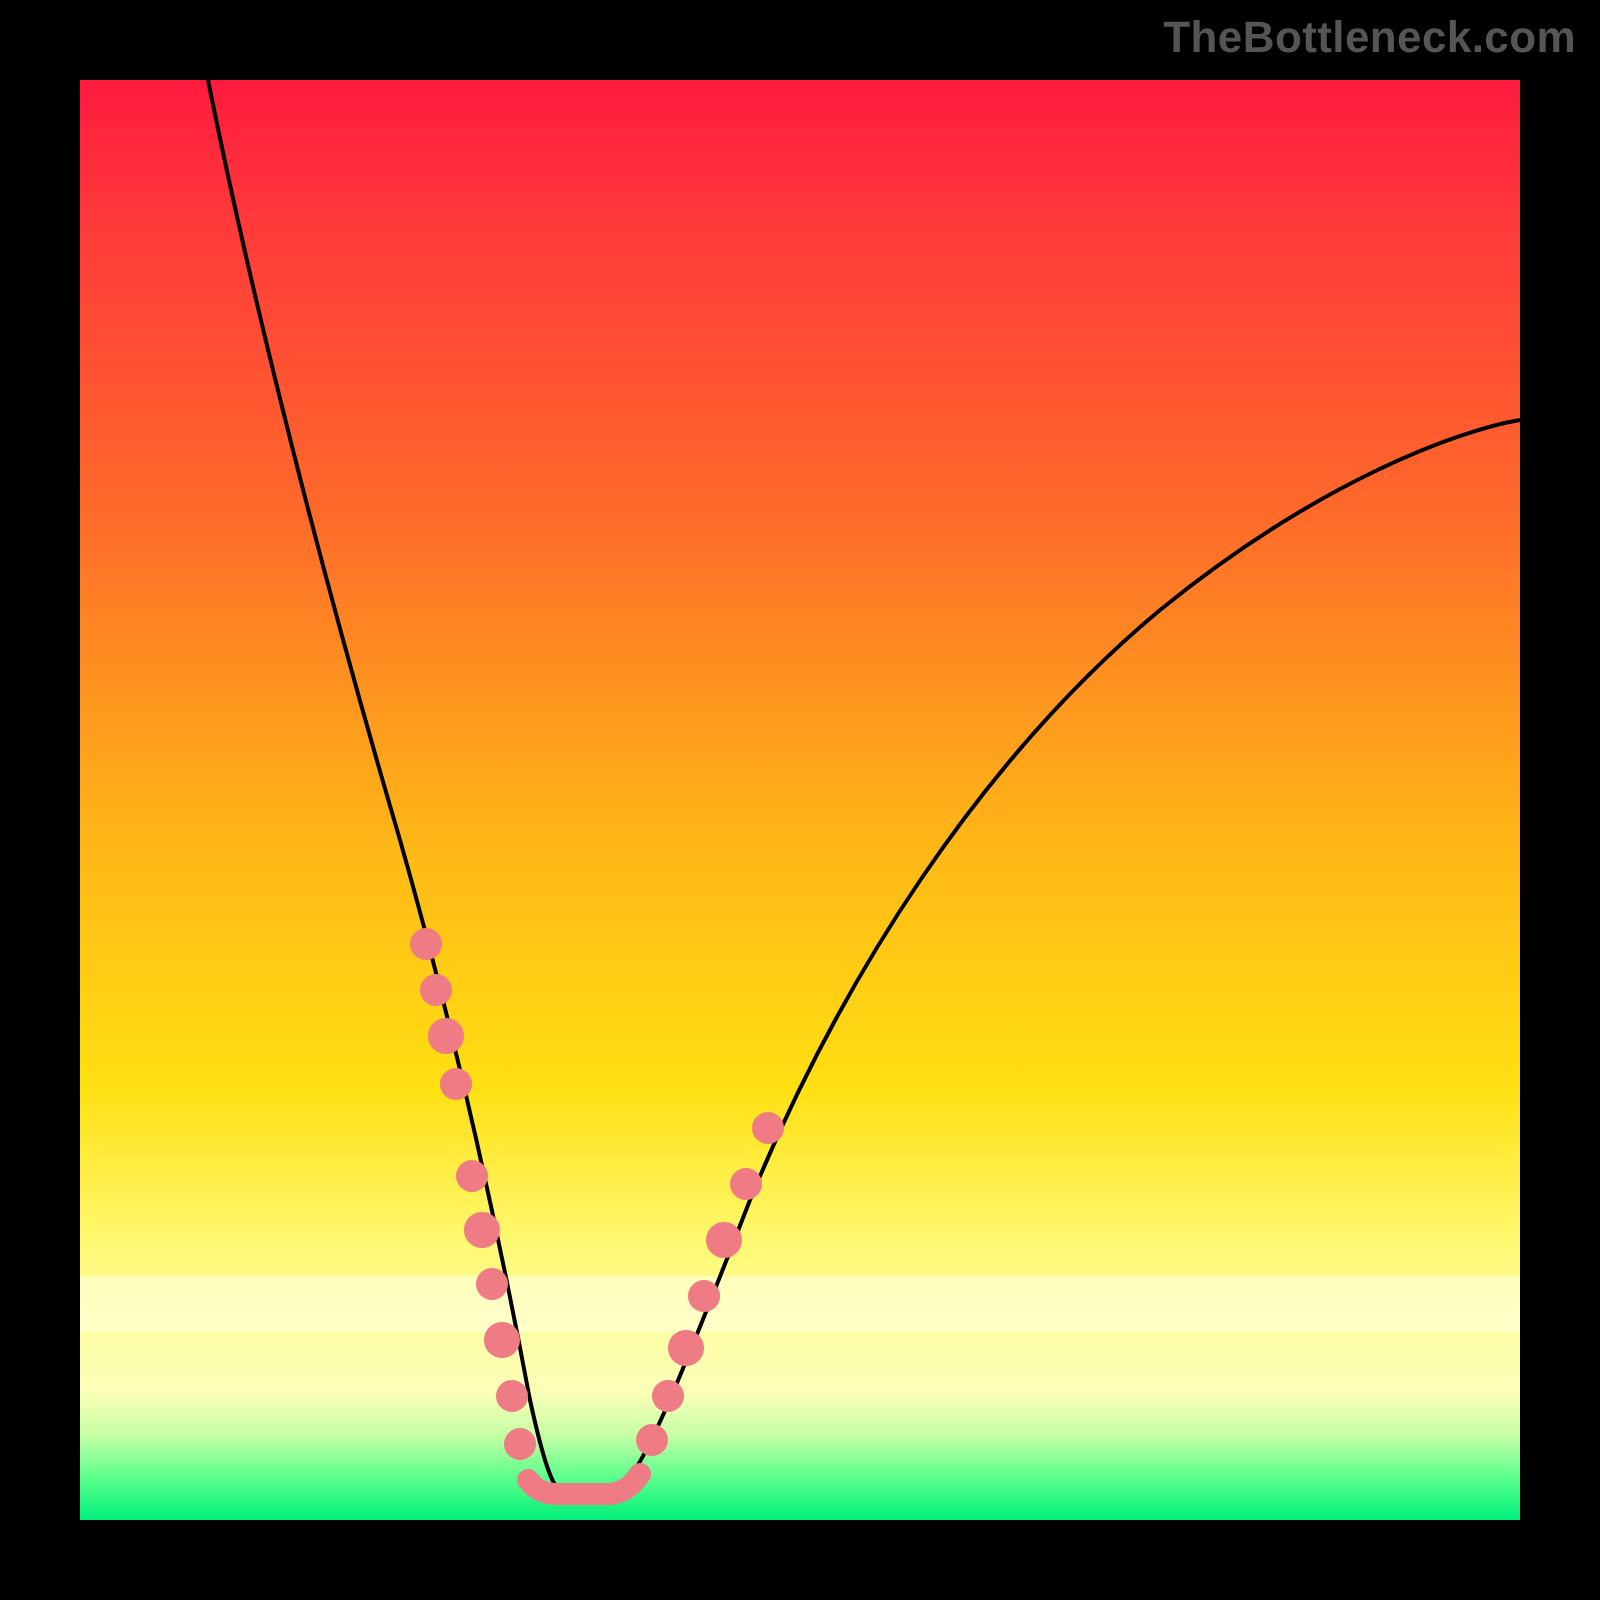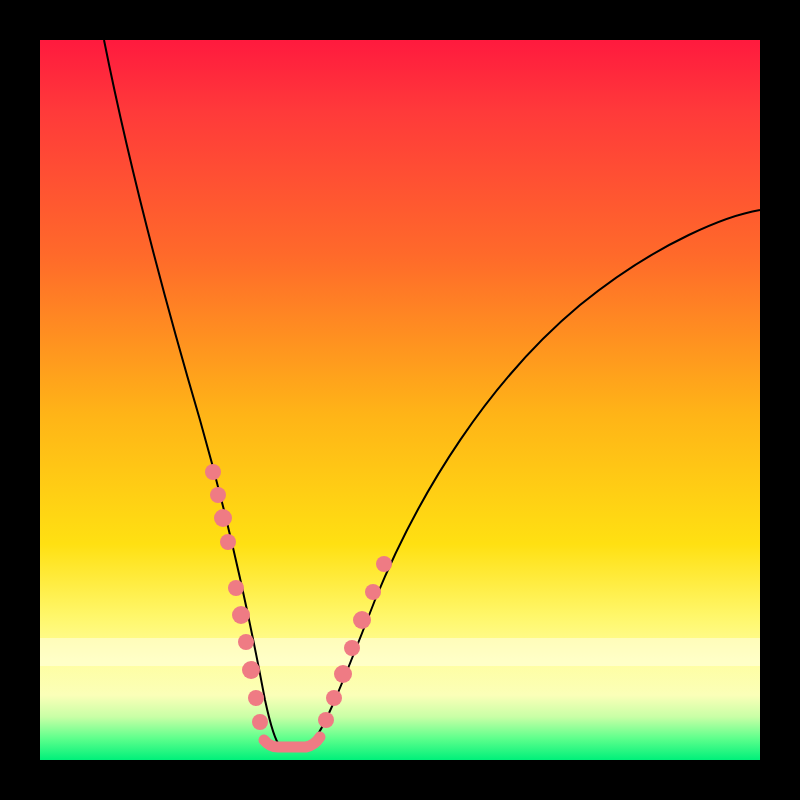--- a/index.html
+++ b/index.html
@@ -80,20 +80,21 @@
     fill: none;
   }
   .pink-dot {
     fill: #ef7b84;
   }
 </style>
 </head>
 <body>
 
 <div class="frame">
+  <div class="watermark">TheBottleneck.com</div>
 
   <div class="plot">
     <div class="whitish-band"></div>
 
     <svg class="curve" viewBox="0 0 720 720">
 
       <path class="black-stroke" d="M 64 0
                C 80 80, 110 210, 160 380
                C 190 485, 210 580, 225 660
                C 232 692, 236 702, 240 706

